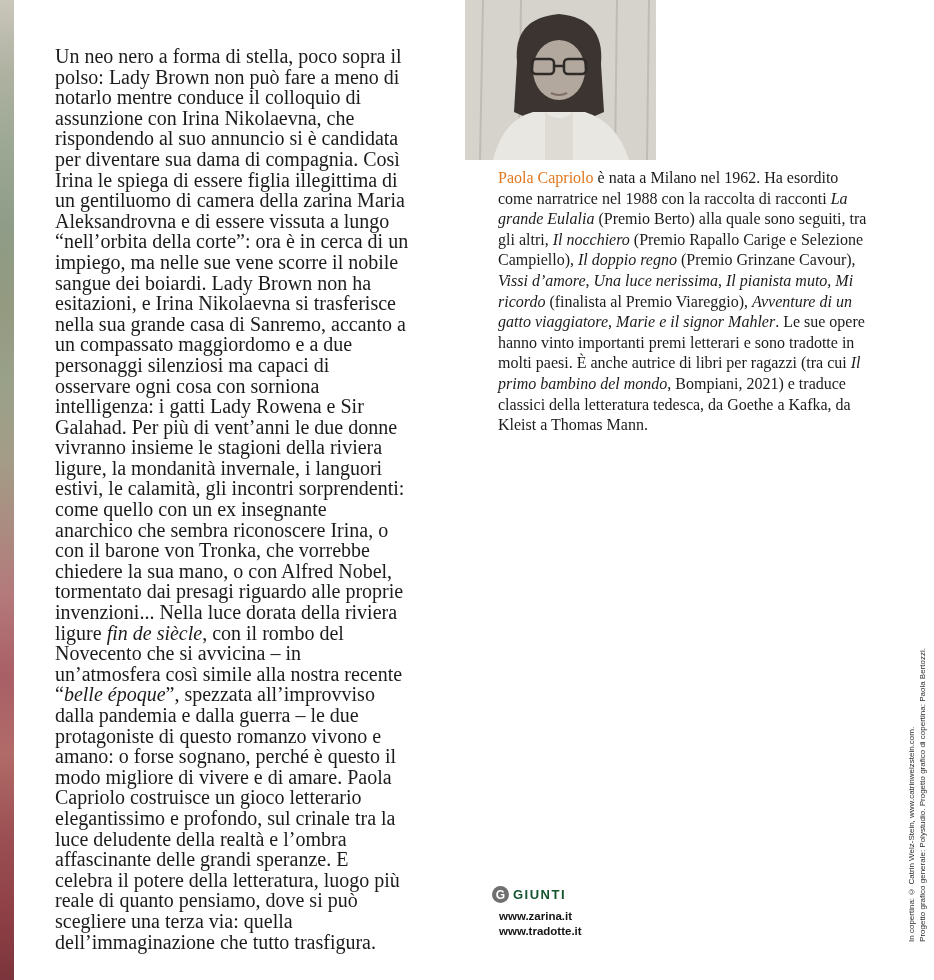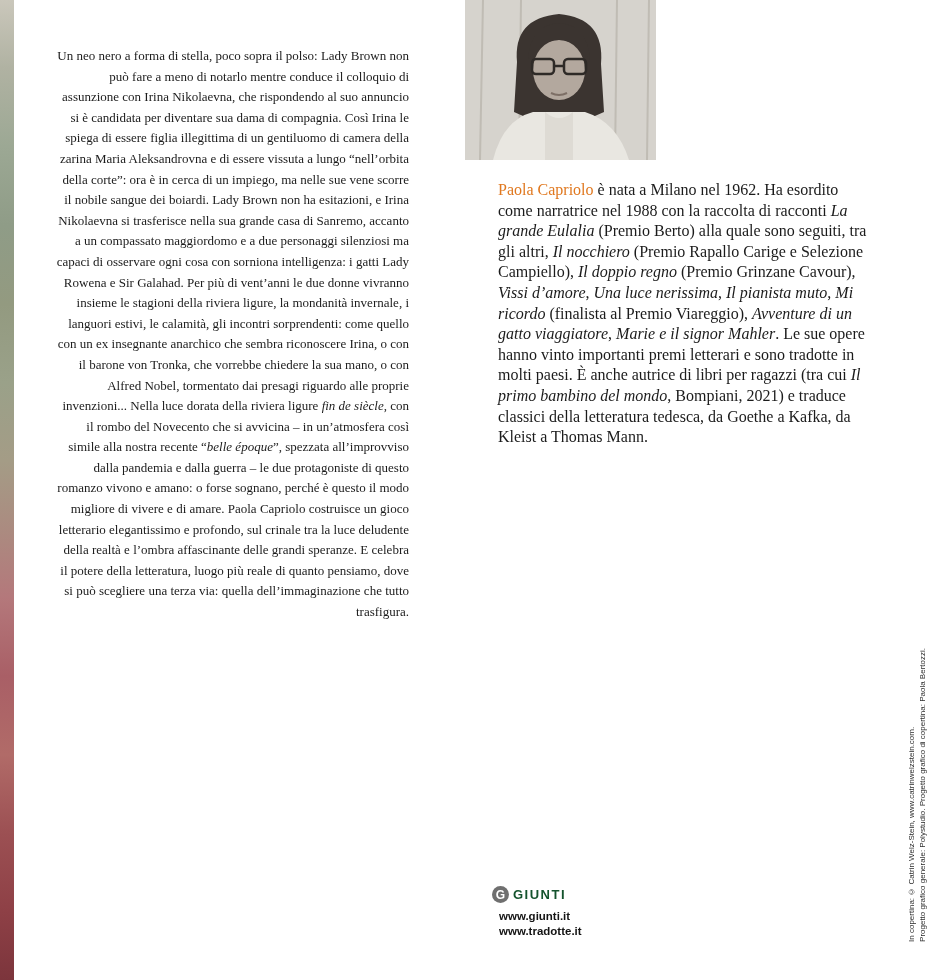--- a/index.html
+++ b/index.html
@@ -15,34 +15,34 @@
   #cover-strip{
     position:absolute;left:0;top:0;width:14px;height:980px;
     background:linear-gradient(180deg,
       #cac7bb 0%,#b0b2a2 7%,#9ca894 15%,#8f9c87 23%,#939a80 31%,
       #9aa189 39%,#a49c86 47%,#ab8b80 54%,#b4787b 61%,#a95f66 69%,
       #b16b68 77%,#9c5053 85%,#8e4046 93%,#7c353c 100%);
   }
   
   #synopsis{
     position:absolute;left:55px;top:46px;width:354px;
-    font-size:13px;line-height:20.6px;
-    text-align:right;
+    font-size:20px;line-height:20.6px;
+    text-align:left;
   }
   #synopsis p{margin:0;}
   .it{font-style:italic;}
   .author{color:#e0781f;}
   
   #photo{
     position:absolute;left:465px;top:0;width:191px;height:160px;
   }
   #photo svg{display:block;width:191px;height:160px;}
   
   #bio{
-    position:absolute;left:498px;top:180px;width:370px;
+    position:absolute;left:498px;top:168px;width:370px;
     font-size:16px;line-height:20.6px;
   }
   #bio p{margin:0;}
   
   #publisher{
     position:absolute;left:492px;top:886px;
     font-family:"Liberation Sans", sans-serif;
   }
   #publisher .logo-row{display:flex;align-items:center;gap:4px;}
   .logo-mark{
@@ -106,21 +106,21 @@
   <div id="bio">
     <p><span class="author">Paola Capriolo</span><span> è nata a Milano nel 1962. Ha esordito come narratrice nel 1988 con la raccolta di racconti </span><span class="it">La grande Eulalia</span><span> (Premio Berto) alla quale sono seguiti, tra gli altri, </span><span class="it">Il nocchiero</span><span> (Premio Rapallo Carige e Selezione Campiello), </span><span class="it">Il doppio regno</span><span> (Premio Grinzane Cavour), </span><span class="it">Vissi d’amore</span><span>, </span><span class="it">Una luce nerissima</span><span>, </span><span class="it">Il pianista muto</span><span>, </span><span class="it">Mi ricordo</span><span> (finalista al Premio Viareggio), </span><span class="it">Avventure di un gatto viaggiatore</span><span>, </span><span class="it">Marie e il signor Mahler</span><span>. Le sue opere hanno vinto importanti premi letterari e sono tradotte in molti paesi. È anche autrice di libri per ragazzi (tra cui </span><span class="it">Il primo bambino del mondo</span><span>, Bompiani, 2021) e traduce classici della letteratura tedesca, da Goethe a Kafka, da Kleist a Thomas Mann.</span></p>
   </div>
 
   <div id="publisher">
     <div class="logo-row">
       <span class="logo-mark">G</span>
       <span class="logo-text">GIUNTI</span>
     </div>
     <div class="urls">
-      <div>www.giunti.it</div>
+      <div>www.zarina.it</div>
       <div>www.tradotte.it</div>
     </div>
   </div>
 
   <div id="credits">
     <div>In copertina: © Catrin Welz-Stein, www.catrinwelzstein.com.</div>
     <div>Progetto grafico generale: Polystudio. Progetto grafico di copertina: Paola Bertozzi.</div>
   </div>
 
 </div>

